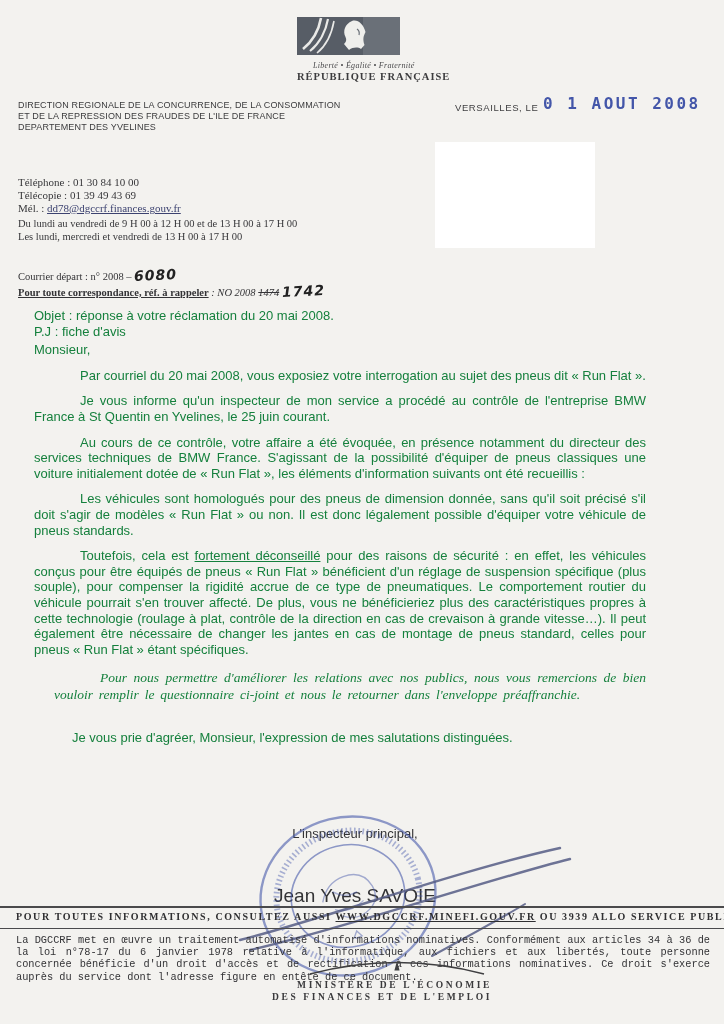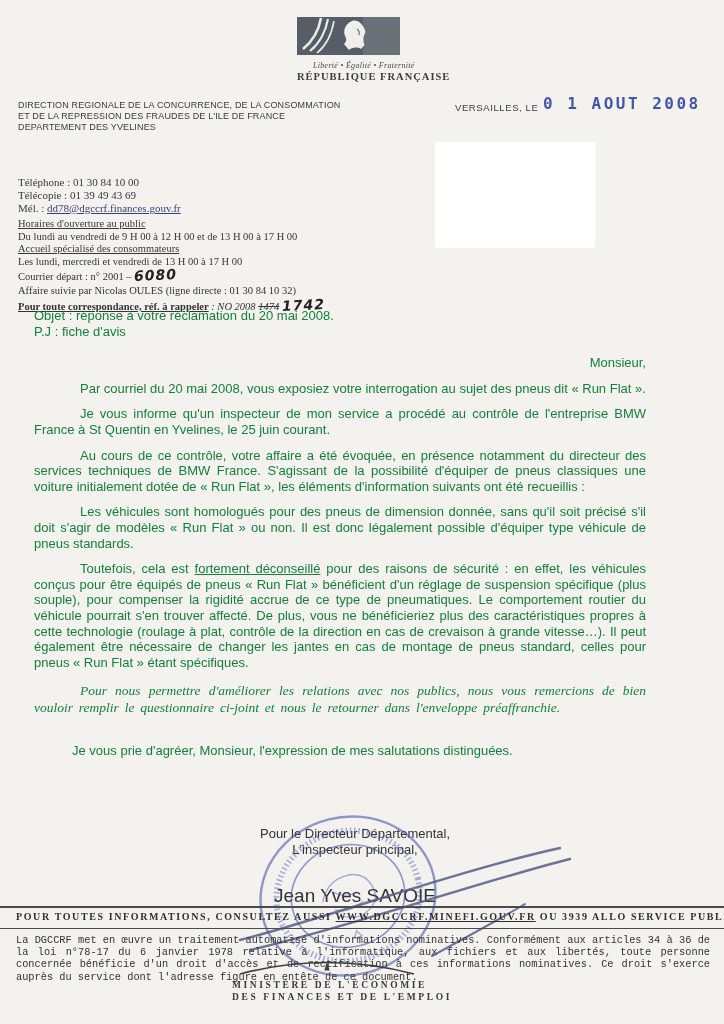--- a/index.html
+++ b/index.html
@@ -37,41 +37,41 @@
   #ref-rappel-label{font-weight:bold;text-decoration:underline;}
 
   
   #redaction{left:435px;top:142px;width:160px;height:106px;background:#ffffff;}
 
   
   #body{left:34px;top:308px;width:612px;font-size:13px;line-height:15.6px;color:#15803d;}
   #body p{margin:0;text-align:justify;}
   #body .noindent{text-indent:0;}
   #body .ind{text-indent:46px;}
-  #body .salutation{text-align:right;margin-top:16px;}
+  #body .salutation{text-align:left;margin-top:3px;}
   #body .gap{margin-top:10px;}
   #body .italicpara{font-family:"Liberation Serif",serif;font-style:italic;font-size:13.5px;
-    line-height:16.5px;margin-top:13px;text-indent:46px;word-spacing:2.5px;}
+    line-height:16.5px;margin-top:13px;text-indent:46px;word-spacing:2.5px;margin-left:20px;}
   #body .closing{margin-top:27px;text-indent:38px;text-align:left;}
 
   
   #sig-block{left:195px;top:826px;width:320px;text-align:center;font-size:13px;line-height:16px;color:#333335;}
   #sig-name{left:195px;top:885px;width:320px;text-align:center;font-size:19px;color:#333335;}
   #stamp-svg{left:252px;top:810px;}
   #signature-svg{left:220px;top:828px;pointer-events:none;}
 
   
   #rule-top{left:0;top:906px;width:724px;height:2px;background:#4a4a4c;}
   #rule-bottom{left:0;top:928px;width:724px;height:1px;background:#4a4a4c;}
   #footer-info{left:16px;top:911px;width:700px;font-family:"Liberation Serif",serif;font-weight:bold;
     font-size:10px;letter-spacing:1.6px;color:#2f2f31;white-space:nowrap;}
   #footer-info .url{text-decoration:underline;}
   #footer-legal{left:16px;top:934px;width:694px;font-family:Liberation Mono, monospace;
     font-size:10.3px;line-height:12.2px;color:#333336;text-align:justify;}
-  #ministry{left:232px;top:958px;width:260px;text-align:left;}
+  #ministry{left:232px;top:958px;width:260px;text-align:right;}
   #ministry .m-line{font-family:"Liberation Serif",serif;font-weight:bold;font-size:9.5px;
     letter-spacing:2.6px;color:#3a3a3c;line-height:11.5px;white-space:nowrap;}
 </style>
 </head>
 <body>
 
 <div class="page">
 
   <div class="abs" id="marianne">
     <svg width="103" height="38" viewBox="0 0 103 38">
@@ -96,55 +96,51 @@
     <div>DEPARTEMENT DES YVELINES</div>
   </div>
 
   <div class="abs" id="sender-contact">
     <div>Téléphone : 01 30 84 10 00</div>
     <div>Télécopie : 01 39 49 43 69</div>
     <div><span>Mél. : </span><span class="email">dd78@dgccrf.finances.gouv.fr</span></div>
   </div>
 
   <div class="abs" id="hours">
-    <div class="u">Horaires d'ouverture au public</div>
     <div>Du lundi au vendredi de 9 H 00 à 12 H 00 et de 13 H 00 à 17 H 00</div>
-    <div class="u">Accueil spécialisé des consommateurs</div>
     <div>Les lundi, mercredi et vendredi de 13 H 00 à 17 H 00</div>
   </div>
 
   <div class="abs" id="reference">
     <div>
-      <span>Courrier départ : n° 2001 –</span>
+      <span>Courrier départ : n° 2008 –</span>
       <span class="handwriting">6080</span>
     </div>
-    <div>Affaire suivie par Nicolas OULES (ligne directe : 01 30 84 10 32)</div>
     <div>
       <span id="ref-rappel-label">Pour toute correspondance, réf. à rappeler</span><span class="ref-italic"> : NO 2008 </span><span class="struck">1474</span>
       <span class="handwriting">1742</span>
     </div>
   </div>
 
   <div class="abs" id="redaction"></div>
 
   <div class="abs" id="body">
     <p class="noindent">Objet : réponse à votre réclamation du 20 mai 2008.</p>
     <p class="noindent">P.J : fiche d'avis</p>
     <p class="salutation">Monsieur,</p>
     <p class="ind gap">Par courriel du 20 mai 2008, vous exposiez votre interrogation au sujet des pneus dit « Run Flat ».</p>
     <p class="ind gap">Je vous informe qu'un inspecteur de mon service a procédé au contrôle de l'entreprise BMW France à St Quentin en Yvelines, le 25 juin courant.</p>
     <p class="ind gap">Au cours de ce contrôle, votre affaire a été évoquée, en présence notamment du directeur des services techniques de BMW France. S'agissant de la possibilité d'équiper de pneus classiques une voiture initialement dotée de « Run Flat », les éléments d'information suivants ont été recueillis :</p>
-    <p class="ind gap">Les véhicules sont homologués pour des pneus de dimension donnée, sans qu'il soit précisé s'il doit s'agir de modèles « Run Flat » ou non. Il est donc légalement possible d'équiper type véhicule de pneus standards.</p>
+    <p class="ind gap">Les véhicules sont homologués pour des pneus de dimension donnée, sans qu'il soit précisé s'il doit s'agir de modèles « Run Flat » ou non. Il est donc légalement possible d'équiper votre véhicule de pneus standards.</p>
     <p class="ind gap"><span>Toutefois, cela est </span><span class="u">fortement déconseillé</span><span> pour des raisons de sécurité : en effet, les véhicules conçus pour être équipés de pneus « Run Flat » bénéficient d'un réglage de suspension spécifique (plus souple), pour compenser la rigidité accrue de ce type de pneumatiques. Le comportement routier du véhicule pourrait s'en trouver affecté. De plus, vous ne bénéficieriez plus des caractéristiques propres à cette technologie (roulage à plat, contrôle de la direction en cas de crevaison à grande vitesse…). Il peut également être nécessaire de changer les jantes en cas de montage de pneus standard, celles pour pneus « Run Flat » étant spécifiques.</span></p>
     <p class="italicpara">Pour nous permettre d'améliorer les relations avec nos publics, nous vous remercions de bien vouloir remplir le questionnaire ci-joint et nous le retourner dans l'enveloppe préaffranchie.</p>
     <p class="closing">Je vous prie d'agréer, Monsieur, l'expression de mes salutations distinguées.</p>
   </div>
 
   <div class="abs" id="sig-block">
-    <div>Pour le Directeur Départemental,</div>
     <div>L'inspecteur principal,</div>
   </div>
   <div class="abs" id="sig-name">Jean Yves SAVOIE</div>
 
   <svg class="abs" id="stamp-svg" width="192" height="172" viewBox="0 0 192 172" style="opacity:.58">
     <g fill="none" stroke="#4356a9" transform="rotate(-14 96 86)">
       <ellipse cx="96" cy="86" rx="88" ry="79" stroke-width="2.4"></ellipse>
       <ellipse cx="96" cy="86" rx="57" ry="51" stroke-width="1.6"></ellipse>
       <ellipse cx="96" cy="86" rx="72" ry="65" stroke-width="6" stroke-dasharray="1.6 2.6" opacity=".75"></ellipse>
       <path d="M70,86 q8,-18 26,-20 q20,-2 26,16 q4,14 -8,22 q-14,9 -28,0" stroke-width="1.4" opacity=".8"></path>

